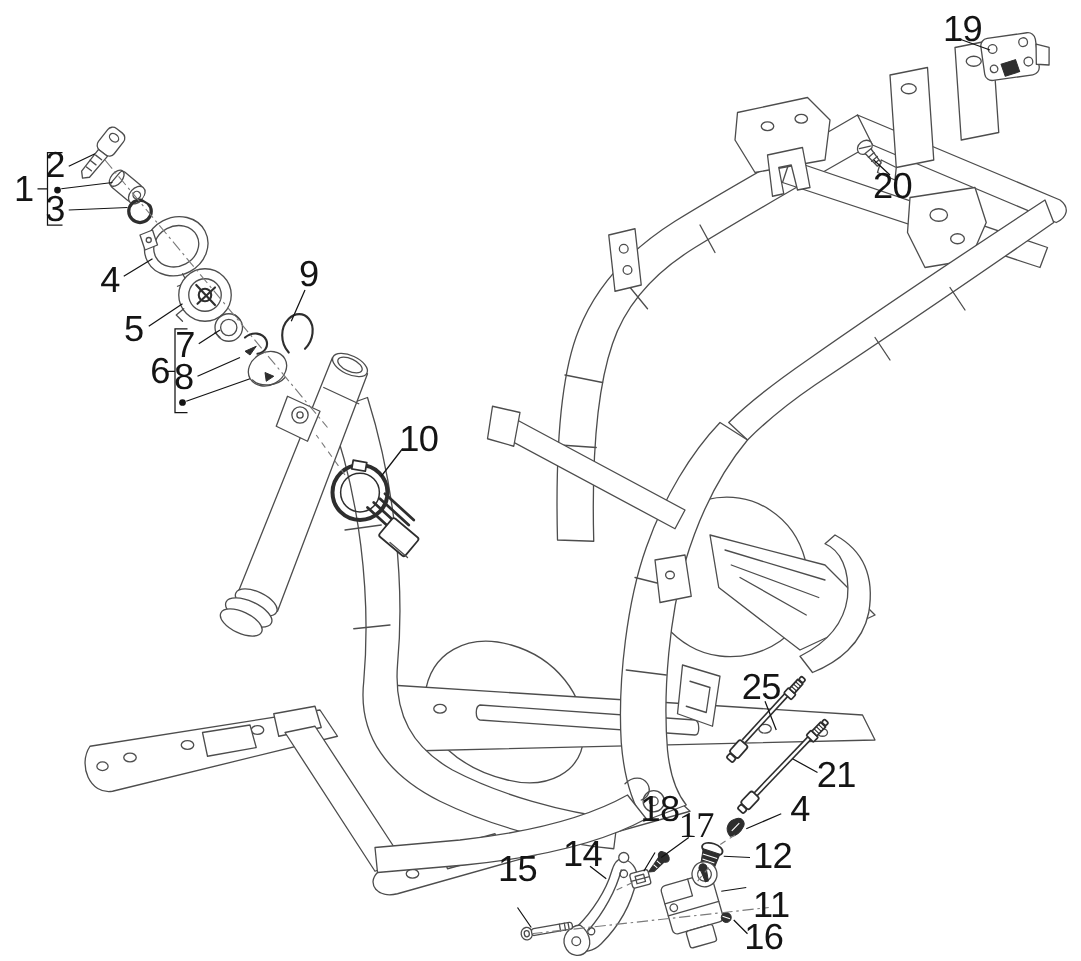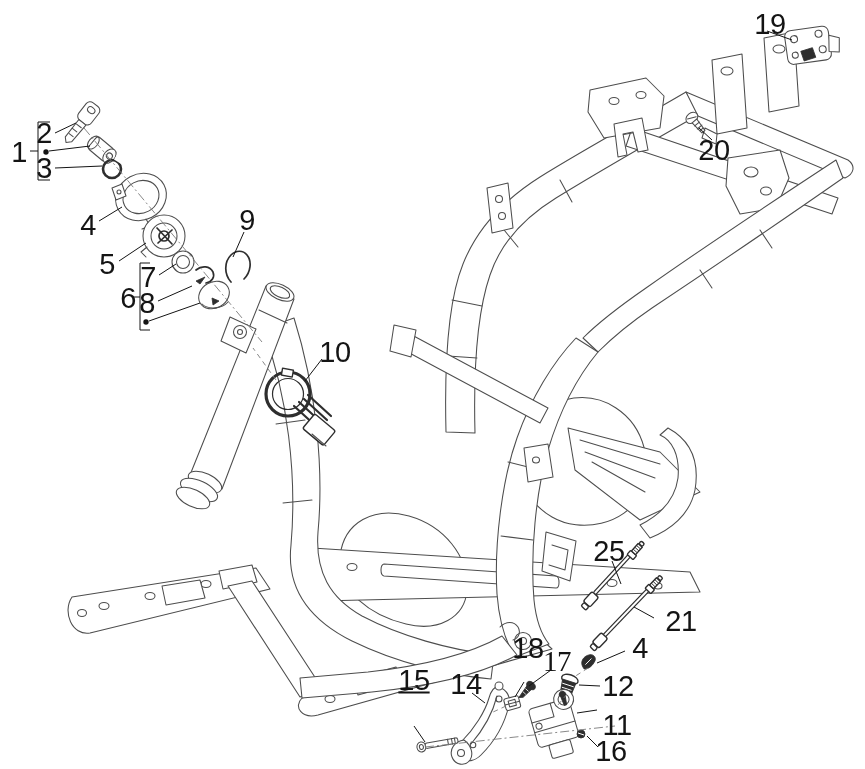--- a/index.html
+++ b/index.html
@@ -306,22 +306,22 @@
       <div class="callout" style="left: 107px; top: 264px;">5</div>
       <div class="callout" style="left: 128px; top: 298px;">6</div>
       <div class="callout" style="left: 148px; top: 277px;">7</div>
       <div class="callout" style="left: 147px; top: 303px;">8</div>
       <div class="callout" style="left: 247px; top: 220px;">9</div>
       <div class="callout" style="left: 335px; top: 352px;">10</div>
       <div class="callout" style="left: 617px; top: 725px;">11</div>
       <div class="callout" style="left: 618px; top: 686px;">12</div>
       <div class="callout" style="left: 640px; top: 648px;">4</div>
       <div class="callout" style="left: 466px; top: 684px;">14</div>
-      <div class="callout" style="left: 414px; top: 680px; text-decoration: underline;">15</div>
+      <div class="callout" style="left: 414px; top: 696px;">15</div>
       <div class="callout" style="left: 611px; top: 751px;">16</div>
       <div class="callout" style="left: 557px; top: 661px; font-family: Liberation Serif, serif;">17</div>
       <div class="callout" style="left: 528px; top: 648px;">18</div>
       <div class="callout" style="left: 770px; top: 24px;">19</div>
       <div class="callout" style="left: 714px; top: 150px;">20</div>
-      <div class="callout" style="left: 669px; top: 621px; margin-left: 12px;">21</div>
+      <div class="callout" style="left: 669px; top: 621px;">21</div>
       <div class="callout" style="left: 609px; top: 551px;">25</div>
     </div>
 </div>
 
 </body></html>

